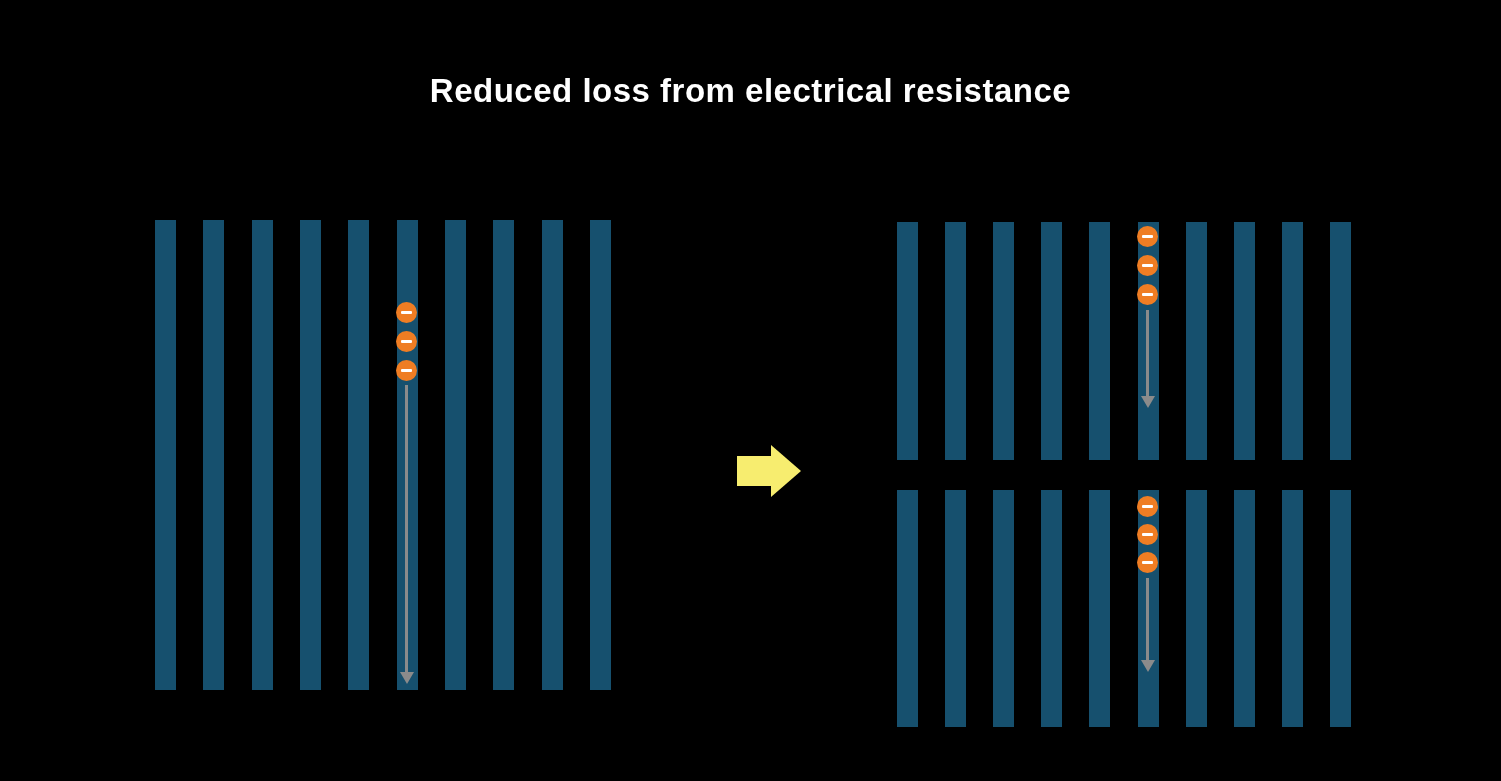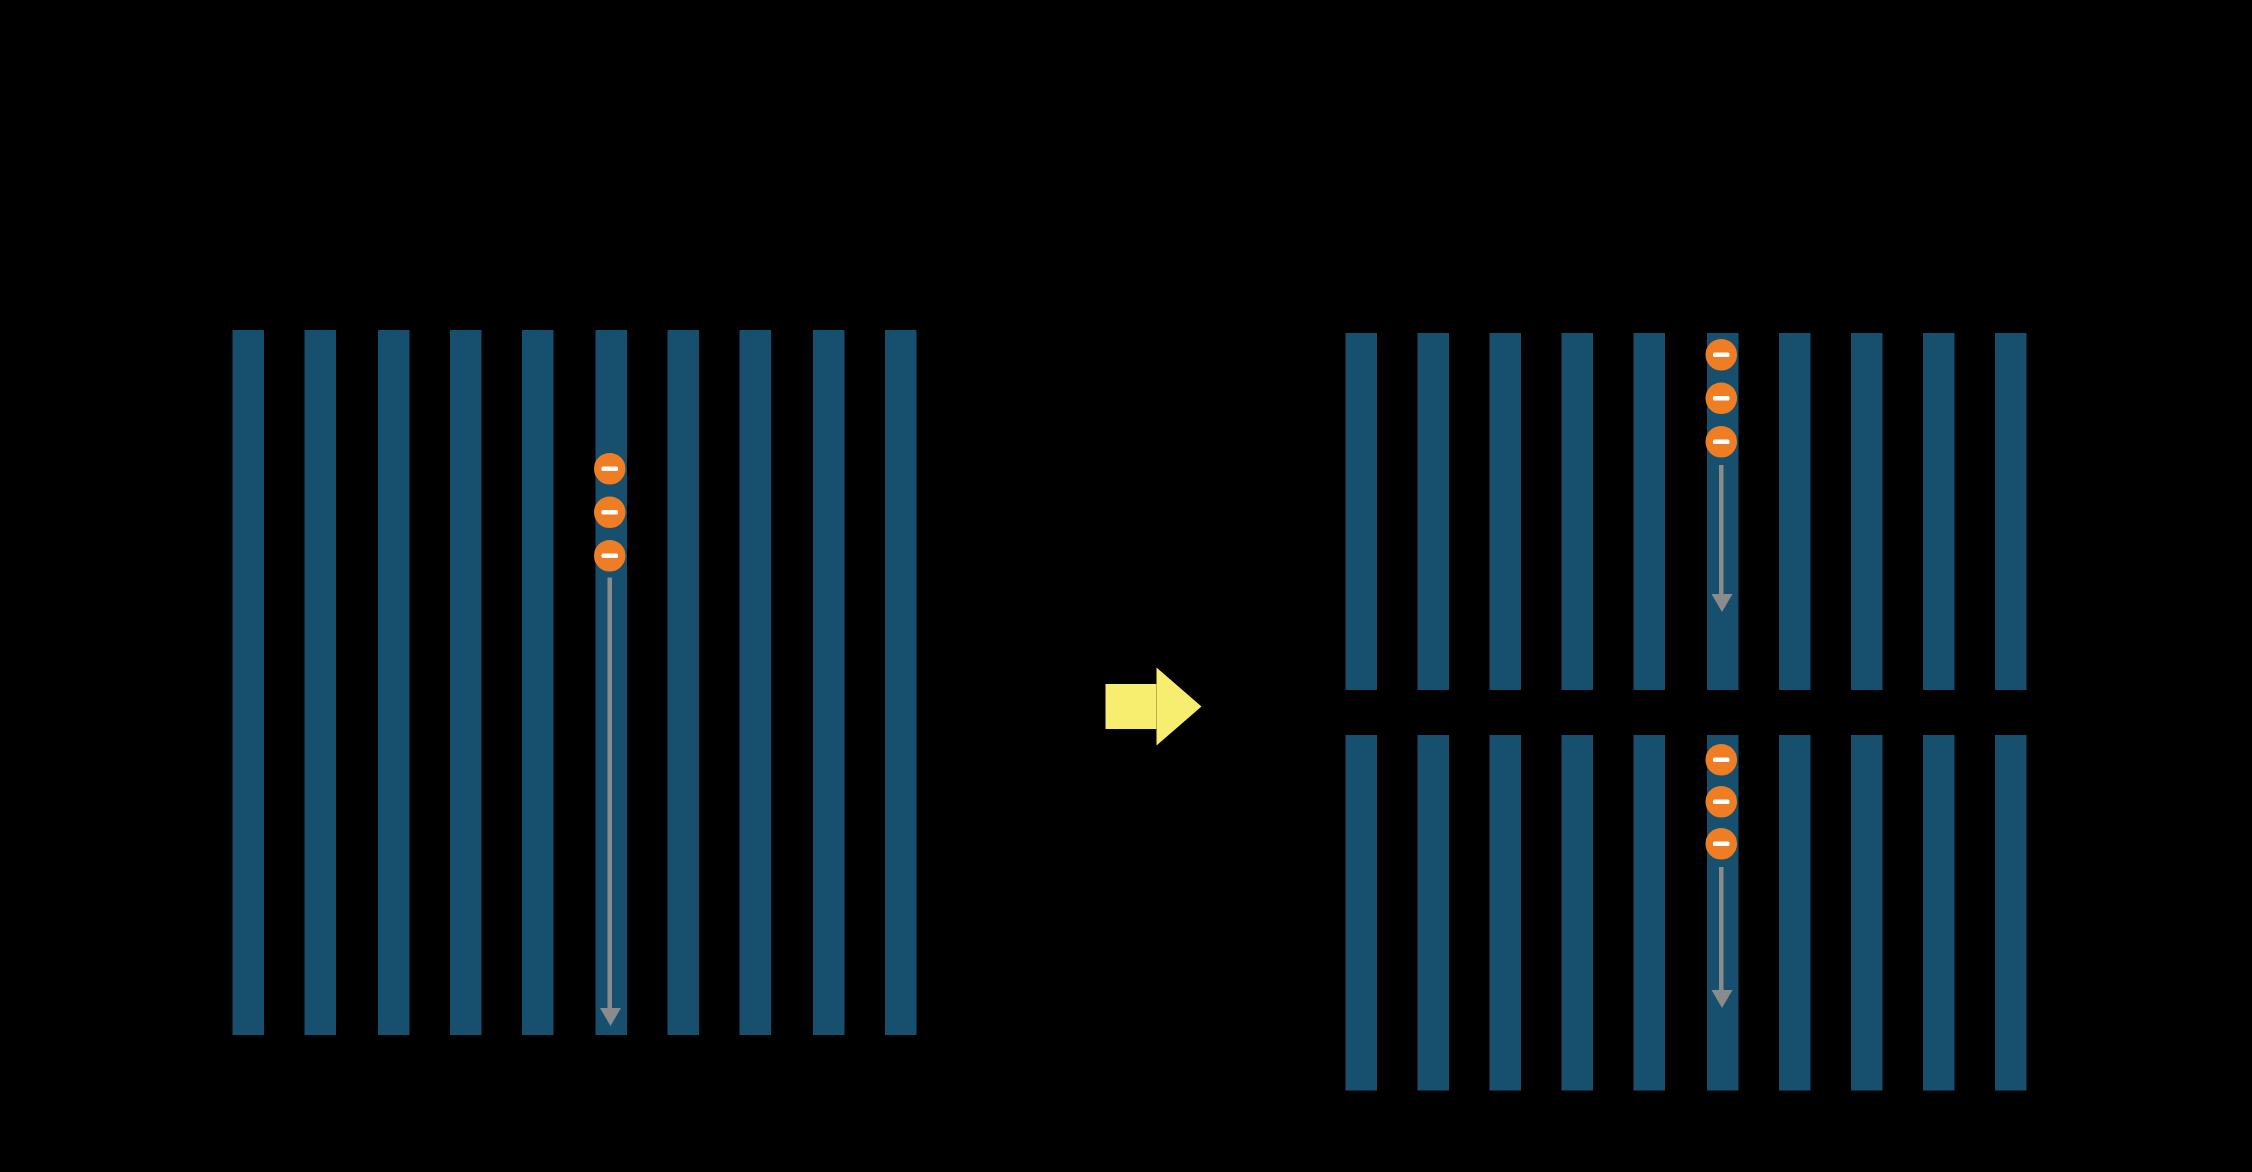--- a/index.html
+++ b/index.html
@@ -121,20 +121,21 @@
     border-top: 26px solid transparent;
     border-bottom: 26px solid transparent;
     border-left: 30px solid var(--transform_arrow, #f7ed6f);
   }
 </style>
 </head>
 <body>
 
 <div class="stage">
 
+  <div class="title">Reduced loss from electrical resistance</div>
 
   <div class="panel panel-left">
     <div class="bars">
         <div class="bar"></div>
         <div class="bar"></div>
         <div class="bar"></div>
         <div class="bar"></div>
         <div class="bar"></div>
         <div class="bar"></div>
         <div class="bar"></div>

